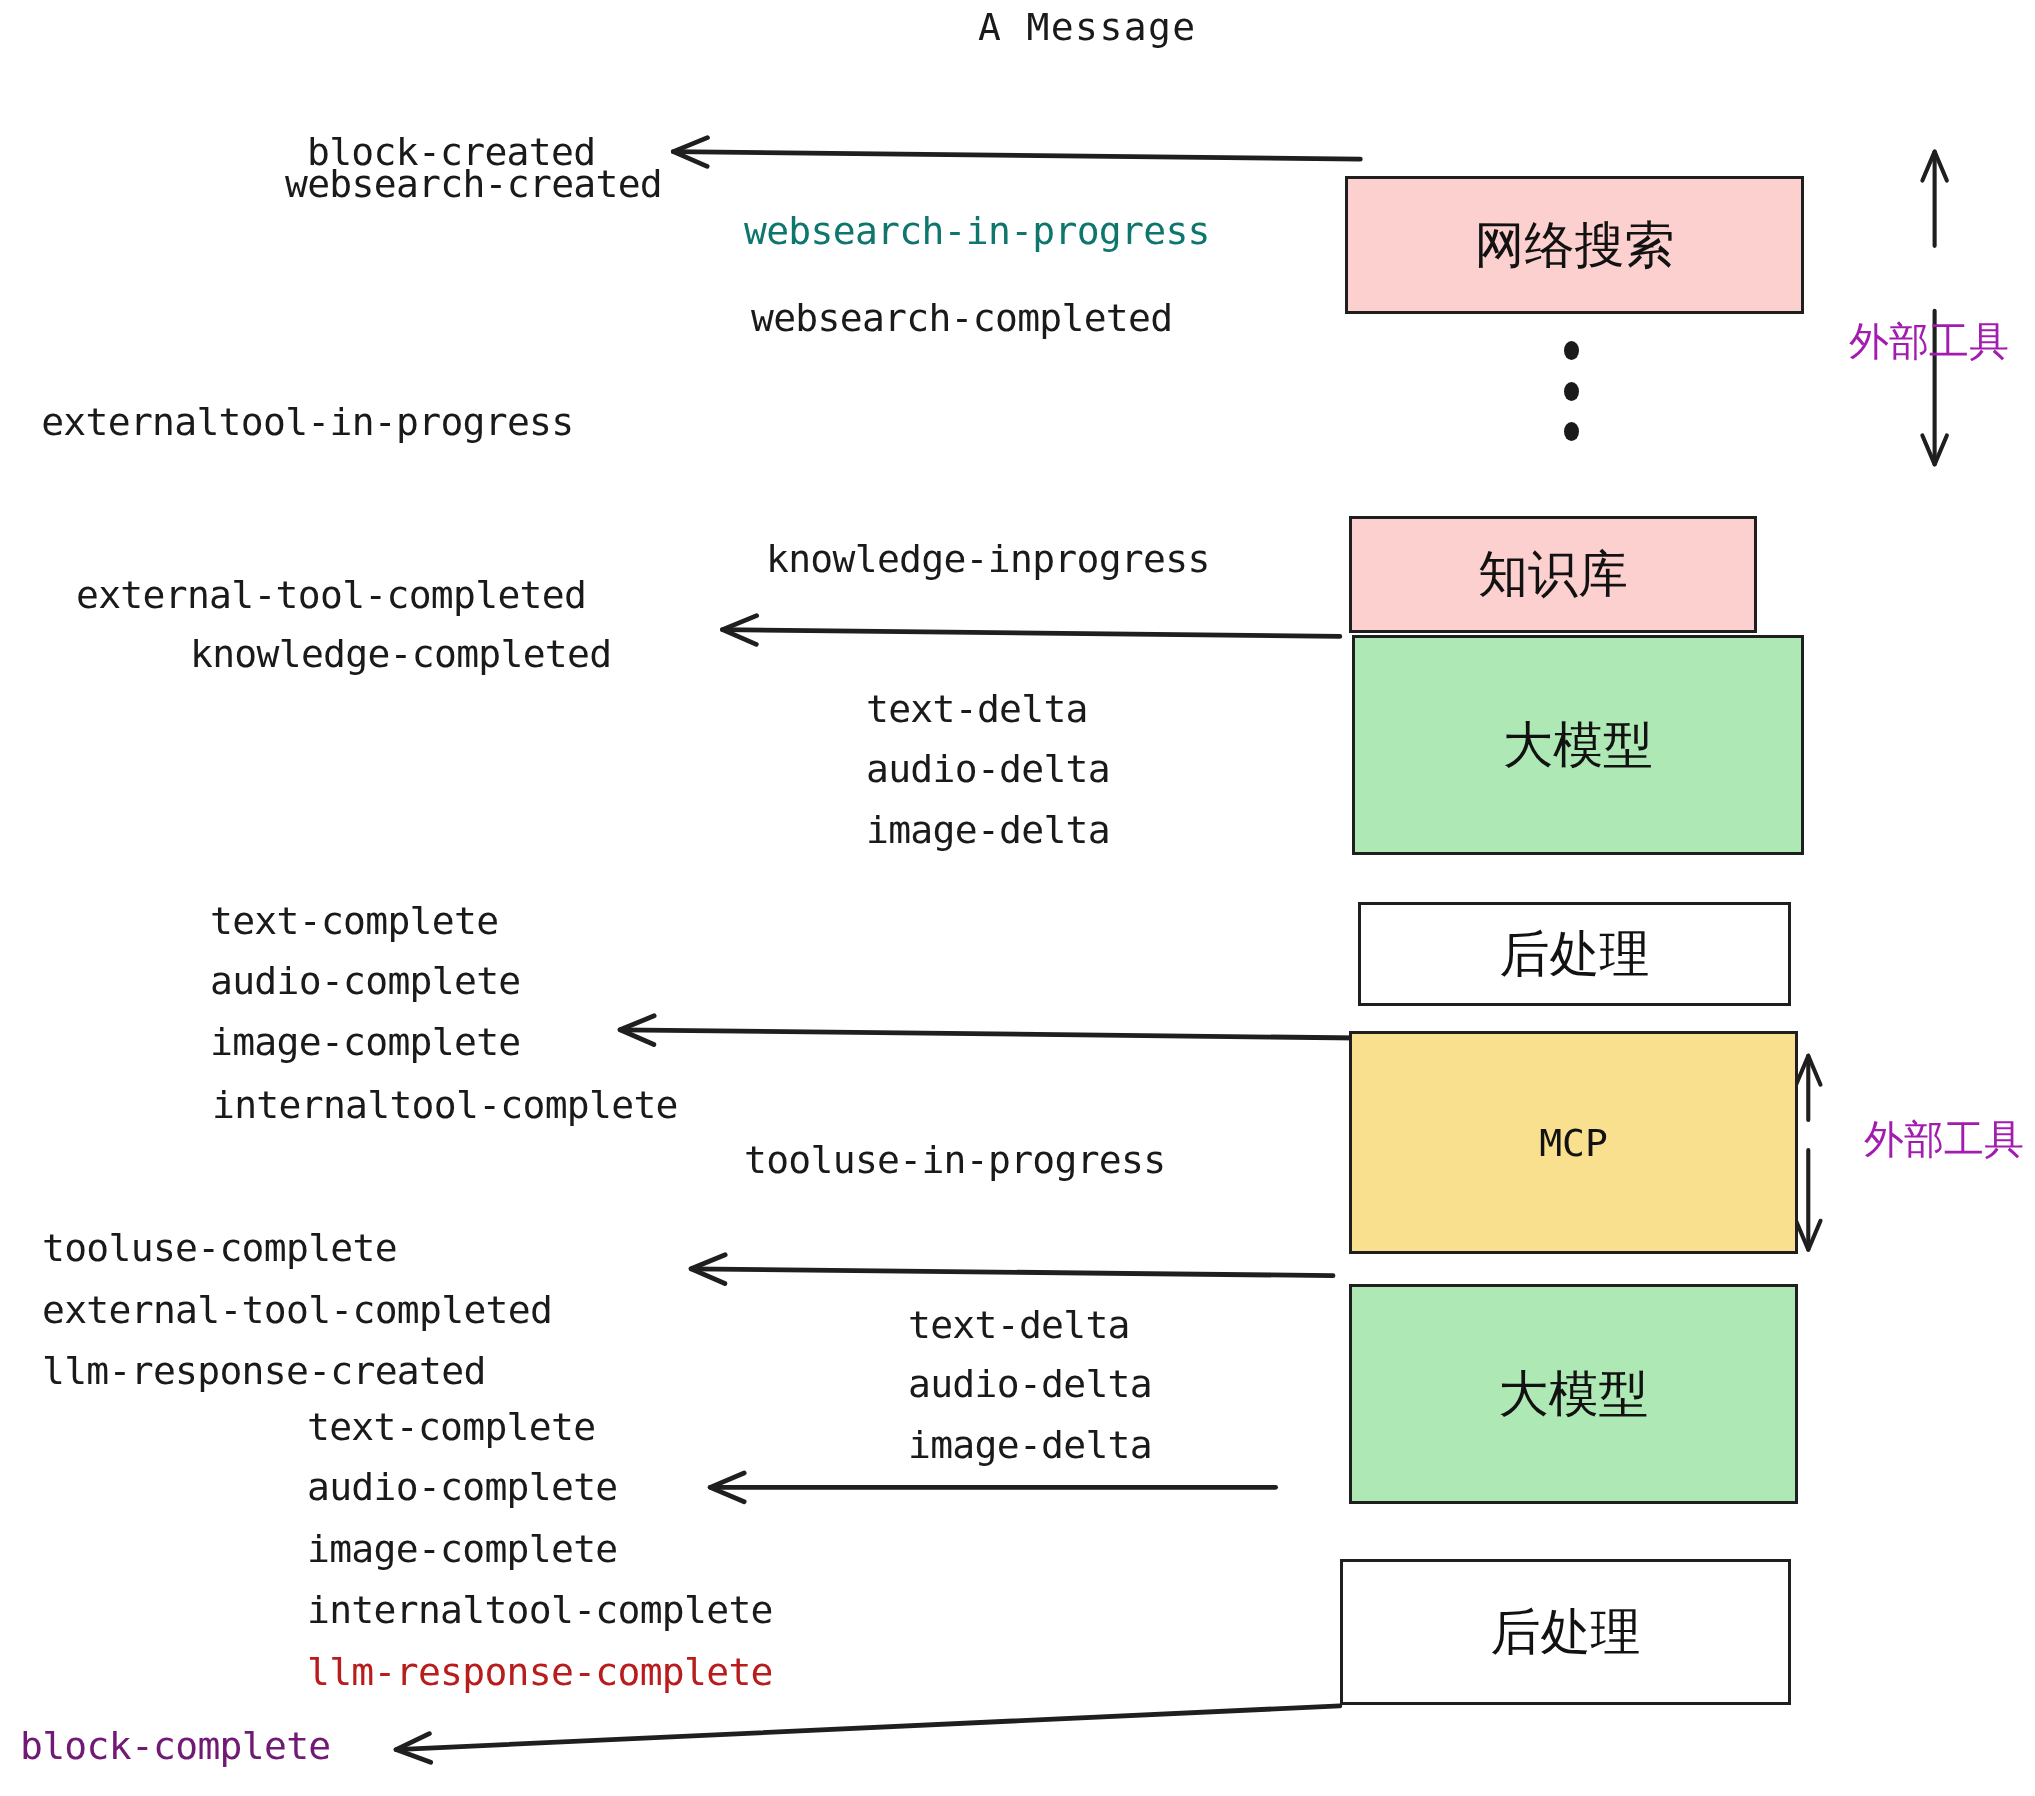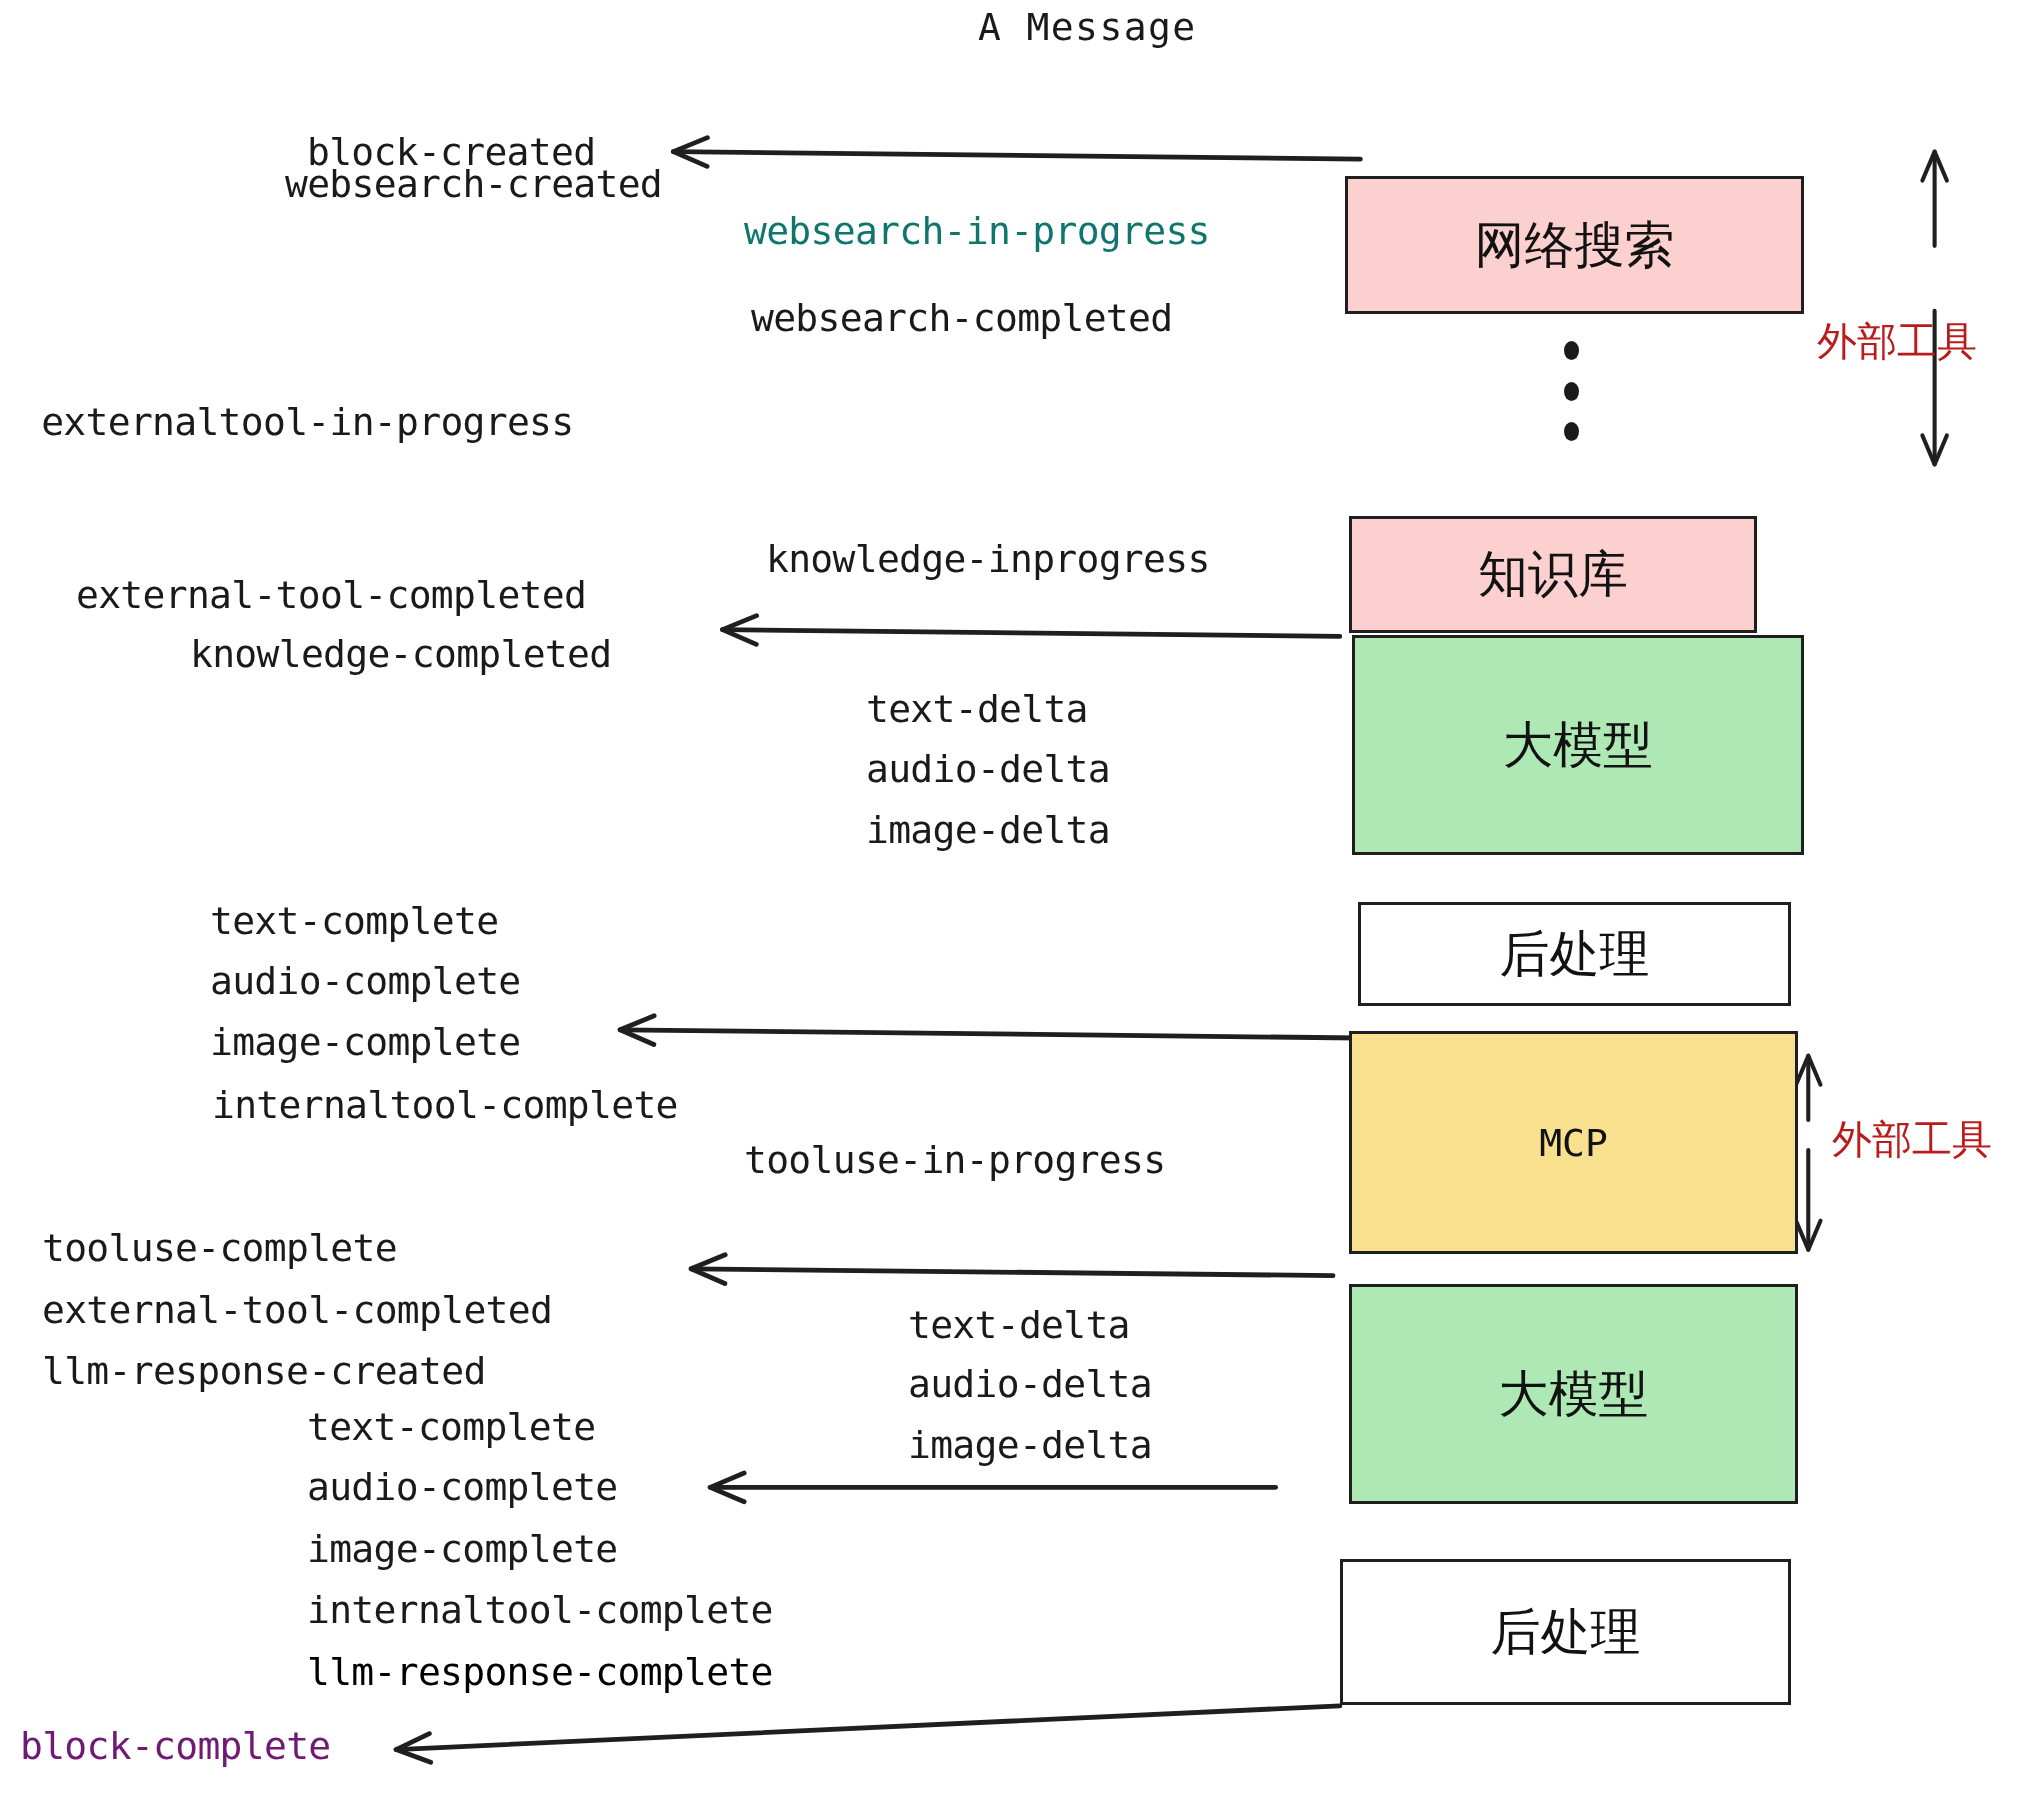--- a/index.html
+++ b/index.html
@@ -10,23 +10,23 @@
        font-family:"DejaVu Sans Mono","Liberation Mono",monospace;
        font-size:38px;line-height:1;letter-spacing:-0.7px;}
   .title{position:absolute;white-space:pre;color:#1a1a1a;
        font-family:"DejaVu Sans Mono","Liberation Mono",monospace;
        font-size:38px;line-height:1;letter-spacing:1.4px;}
   .node{position:absolute;box-sizing:border-box;border:3.4px solid #1f1f1f;
         display:flex;align-items:center;justify-content:center;
         font-family:"DejaVu Sans","Liberation Sans",sans-serif;
         font-size:50px;color:#121212;}
   .node.mono{font-family:"DejaVu Sans Mono","Liberation Mono",monospace;font-size:38px;}
-  .sidelbl{position:absolute;white-space:pre;color:#b91c1c;
+  .sidelbl{position:absolute;white-space:pre;color:#a21caf;
         font-family:"DejaVu Sans","Liberation Sans",sans-serif;
-        font-size:40px;line-height:1;}
+        font-size:40px;line-height:1;margin-left:32px;}
   svg.ov{position:absolute;left:0;top:0;width:2035px;height:1796px;
          pointer-events:none;overflow:visible;}
   .dot{position:absolute;width:15px;height:19px;border-radius:50%;background:#1a1a1a;}
 </style>
 </head>
 <body>
 
 <div id="stage">
 
   <div class="title" id="diagram-title" style="left:978px;top:8.2px;">A Message</div>
@@ -103,21 +103,21 @@
       <div class="lbl" style="left: 42px; top: 1229px; color: rgb(26, 26, 26);">tooluse-complete</div>
       <div class="lbl" style="left: 42px; top: 1291px; color: rgb(26, 26, 26);">external-tool-completed</div>
       <div class="lbl" style="left: 908px; top: 1306px; color: rgb(26, 26, 26);">text-delta</div>
       <div class="lbl" style="left: 42px; top: 1352px; color: rgb(26, 26, 26);">llm-response-created</div>
       <div class="lbl" style="left: 908px; top: 1365px; color: rgb(26, 26, 26);">audio-delta</div>
       <div class="lbl" style="left: 908px; top: 1426px; color: rgb(26, 26, 26);">image-delta</div>
       <div class="lbl" style="left: 307px; top: 1408px; color: rgb(26, 26, 26);">text-complete</div>
       <div class="lbl" style="left: 307px; top: 1468px; color: rgb(26, 26, 26);">audio-complete</div>
       <div class="lbl" style="left: 307px; top: 1530px; color: rgb(26, 26, 26);">image-complete</div>
       <div class="lbl" style="left: 307px; top: 1591px; color: rgb(26, 26, 26);">internaltool-complete</div>
-      <div class="lbl" style="left: 307px; top: 1653px; color: #000000;">llm-response-complete</div>
+      <div class="lbl" style="left: 307px; top: 1653px; color: #b91c1c;">llm-response-complete</div>
       <div class="lbl" style="left: 20px; top: 1727px; color: #701a75;">block-complete</div>
     </div>
   <div id="side-layer">
       <div class="sidelbl" style="left: 1817px; top: 321px;">外部工具</div>
       <div class="sidelbl" style="left: 1832px; top: 1119px;">外部工具</div>
     </div>
   <div id="dots-layer">
       <div class="dot" style="left: 1564px; top: 341px;"></div>
       <div class="dot" style="left: 1564px; top: 382px;"></div>
       <div class="dot" style="left: 1564px; top: 422px;"></div>

